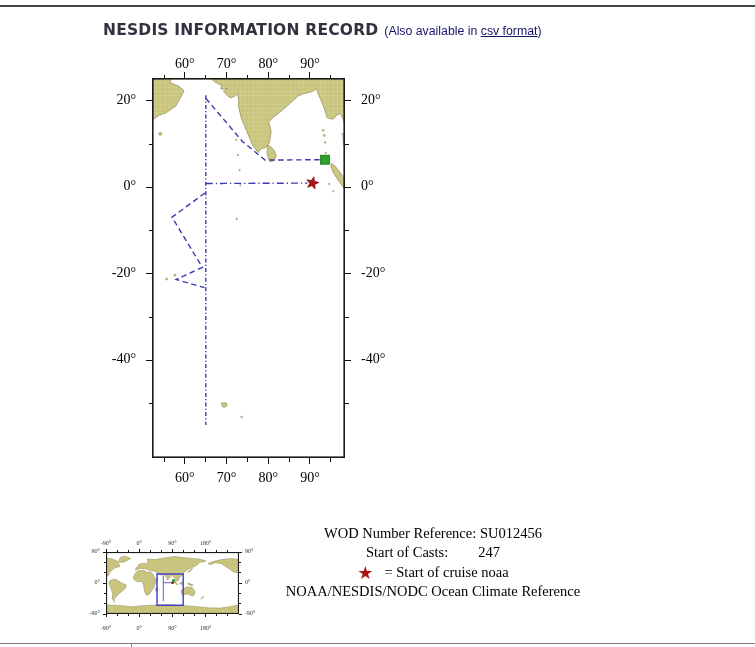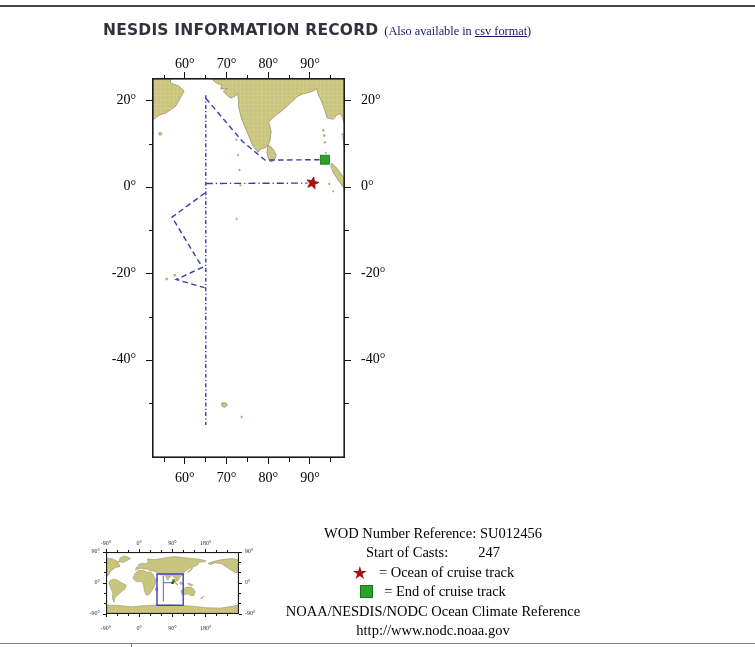--- a/index.html
+++ b/index.html
@@ -1,20 +1,20 @@
 <!DOCTYPE html>
 <html><head>
 <meta charset="utf-8">
 <style>
   html,body{margin:0;padding:0;width:755px;height:647px;background:#fff;overflow:hidden;}
   body{position:relative;font-family:"Liberation Sans",sans-serif;}
   .top-rule{position:absolute;left:0;top:5px;width:755px;height:2px;background:#454545;}
   .header{position:absolute;left:103px;top:21px;white-space:nowrap;}
   .title{font-family:"DejaVu Sans",sans-serif;font-weight:bold;font-size:15.5px;color:#32323e;letter-spacing:.2px;}
-  .subtitle{font-family:Liberation Serif, serif;font-size:12.3px;color:#17176a;margin-left:6px;}
+  .subtitle{font-family:Liberation Sans, sans-serif;font-size:12.3px;color:#17176a;margin-left:6px;}
   .subtitle a{color:#17176a;text-decoration:underline;cursor:pointer;}
   #main-map{position:absolute;left:152px;top:78px;width:193px;height:380px;}
   #mini-map{position:absolute;left:106px;top:552px;width:133px;height:62px;}
   #main-map svg,#mini-map svg{position:absolute;left:0;top:0;overflow:hidden;}
   .tick{position:absolute;background:#111;}
   .xlab,.ylab{position:absolute;font-family:"Liberation Serif",serif;font-size:14px;color:#000;white-space:nowrap;}
   .mxlab,.mylab{position:absolute;font-family:"Liberation Serif",serif;font-size:6px;color:#333;white-space:nowrap;}
   .info{position:absolute;left:277px;top:524px;width:312px;text-align:center;
         font-family:"Liberation Serif",serif;font-size:14.5px;color:#000;line-height:19.4px;}
   .legend-row{display:flex;align-items:center;justify-content:center;gap:11px;height:19.4px;}
@@ -204,24 +204,19 @@
 <div class="info">
   <div>
     <span>WOD Number Reference:</span>
     <span>SU012456</span>
   </div>
   <div>
     <span>Start of Casts:</span><span class="casts-gap"></span><span>247</span>
   </div>
   <div class="legend-row">
     <span class="legend-star" id="legend-star" style="color: rgb(168, 20, 20);">★</span>
-    <span>= Ocean of cruise track</span>
-  </div>
-  <div class="legend-row">
-    <span class="legend-sq" id="legend-sq" style="background: rgb(43, 163, 43); border: 1px solid rgb(23, 117, 23);"></span>
-    <span>= End of cruise track</span>
+    <span>= Start of cruise noaa</span>
   </div>
   <div>NOAA/NESDIS/NODC Ocean Climate Reference</div>
-  <div>http://www.nodc.noaa.gov</div>
 </div>
 
 <div class="bottom-rule"></div>
 <div class="bottom-tick"></div>
 
 </body></html>

